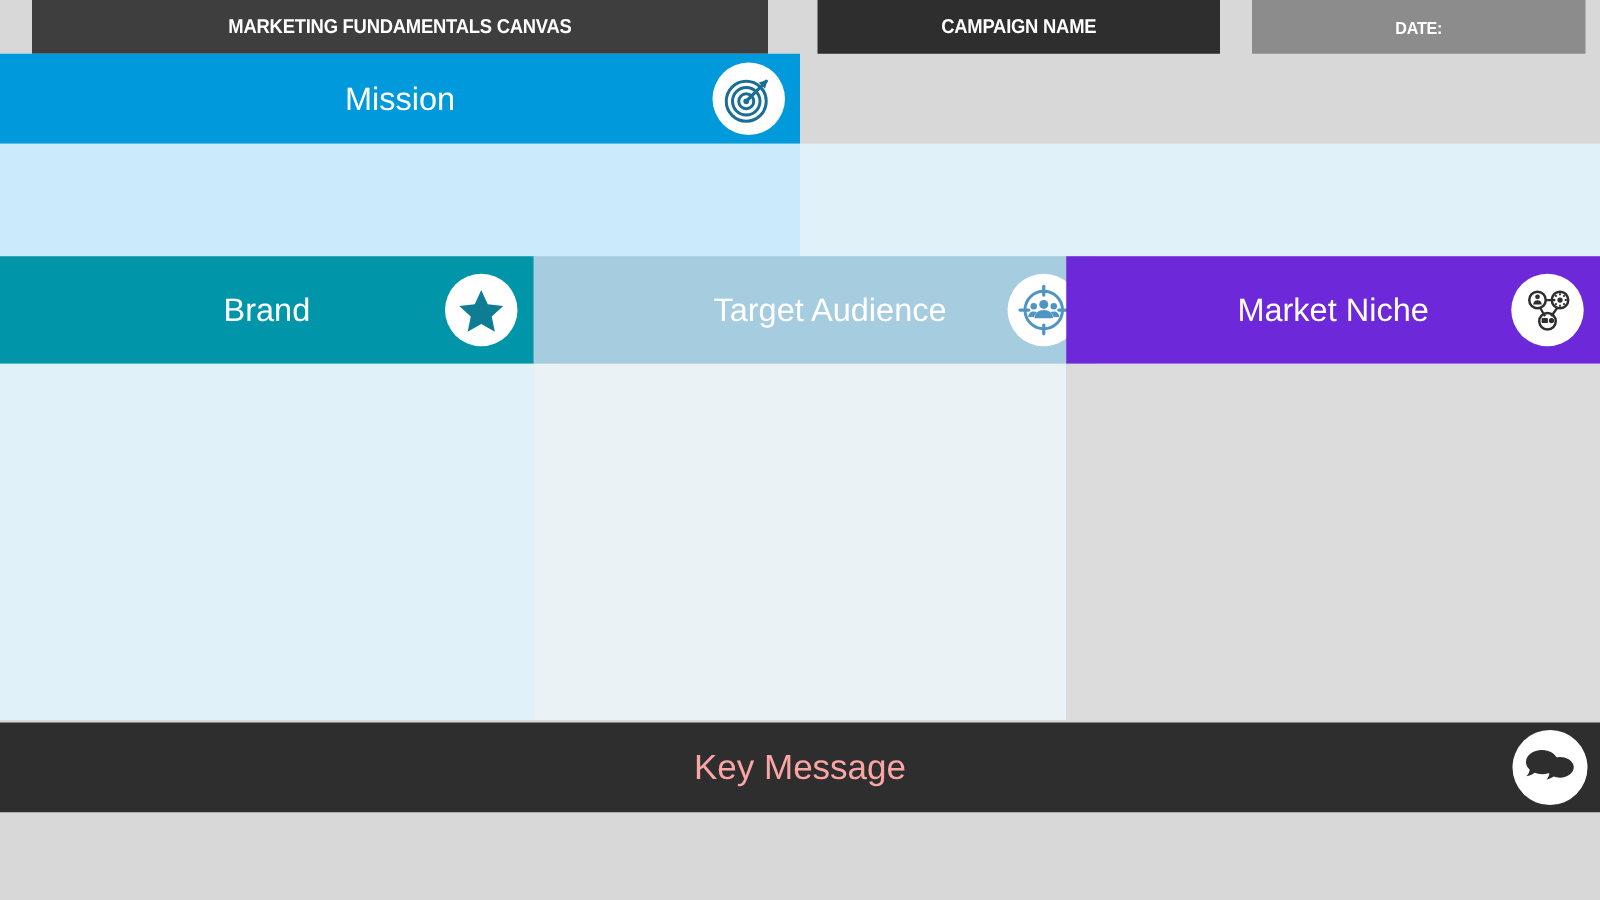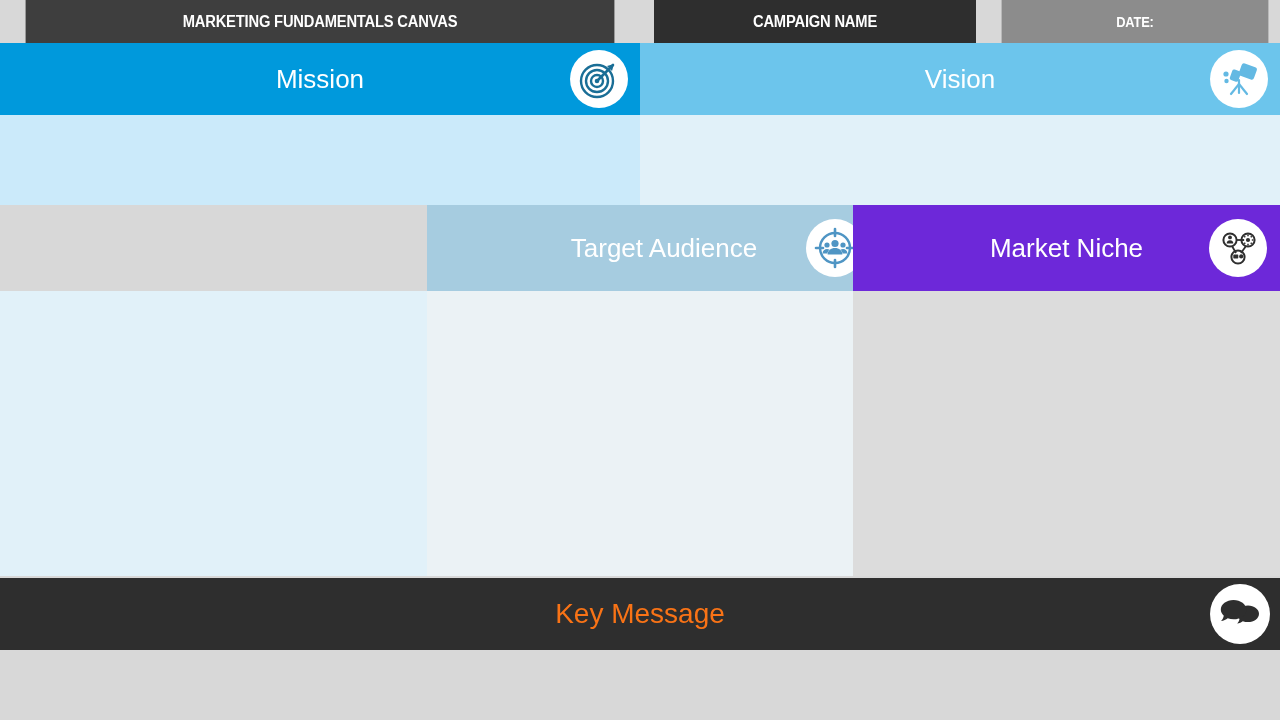--- a/index.html
+++ b/index.html
@@ -77,21 +77,21 @@
   .keymsg {
     position: absolute;
     left: 0; top: 578px;
     width: 1280px; height: 72px;
     background: #2e2e2e;
     display: flex;
     align-items: center;
     justify-content: center;
   }
   .keymsg .label {
-    color: #f97316;
+    color: #fca5a5;
     font-size: 28px;
     white-space: nowrap;
   }
 </style>
 </head>
 <body>
 
 <div class="canvas">
 
   <div class="topbar">
@@ -110,40 +110,30 @@
           <circle cx="21" cy="25" r="6"></circle>
         </g>
         <circle cx="21" cy="25" r="2.3" fill="#1a6e96"></circle>
         <line x1="21" y1="25" x2="37" y2="9" stroke="#1a6e96" stroke-width="2.6" stroke-linecap="round"></line>
         <polygon points="38,8 31,10 36,15" fill="#1a6e96"></polygon>
       </svg>
     </span>
   </div>
   <div class="sec-body" style="left:0; top:115px; width:640px; height:90px; background:#cbeafa;"></div>
 
-  <div class="sec-head" style="left:640px; top:43px; width:640px; height:72px; background:#6cc5ec;">
-    <span class="label">Vision</span>
-    <span class="badge">
-      <svg width="44" height="44" viewBox="0 0 44 44" aria-hidden="true">
-        <g fill="#63b9e3">
-          <rect x="23" y="8" width="16" height="13" rx="2.5" transform="rotate(20 31 14)"></rect>
-          <rect x="14" y="13" width="9" height="11" rx="2" transform="rotate(20 18 18)"></rect>
-          <circle cx="9" cy="17" r="2.6"></circle>
-          <circle cx="9.5" cy="24" r="2.2"></circle>
-        </g>
-        <g stroke="#63b9e3" stroke-width="2.2" stroke-linecap="round">
-          <line x1="22" y1="23" x2="22" y2="36"></line>
-          <line x1="22" y1="27" x2="14" y2="37"></line>
-          <line x1="22" y1="27" x2="30" y2="37"></line>
-        </g>
-      </svg>
-    </span>
-  </div>
   <div class="sec-body" style="left:640px; top:115px; width:640px; height:90px; background:#e1f1f9;"></div>
 
+  <div class="sec-head" style="left:0; top:205px; width:427px; height:86px; background:#0095a8;">
+    <span class="label">Brand</span>
+    <span class="badge" style="width:58px;height:58px;right:13px;">
+      <svg width="40" height="40" viewBox="0 0 40 40" aria-hidden="true">
+        <polygon points="20,4 25.2,15.4 37.6,16.8 28.4,25.2 30.9,37.4 20,31.2 9.1,37.4 11.6,25.2 2.4,16.8 14.8,15.4" fill="#0e7c92"></polygon>
+      </svg>
+    </span>
+  </div>
   <div class="sec-body" style="left:0; top:291px; width:427px; height:285px; background:#e1f1f9;"></div>
 
   <div class="sec-head" style="left:427px; top:205px; width:426px; height:86px; background:#a6cce0;padding-left:24px;">
     <span class="label">Target Audience</span>
     <span class="badge" style="width:58px;height:58px;right:13px;">
       <svg width="44" height="44" viewBox="0 0 44 44" aria-hidden="true">
         <circle cx="22" cy="22" r="15" fill="none" stroke="#4f95c4" stroke-width="2.4"></circle>
         <g stroke="#4f95c4" stroke-width="2.6" stroke-linecap="round">
           <line x1="22" y1="3" x2="22" y2="10"></line>
           <line x1="22" y1="34" x2="22" y2="41"></line>

